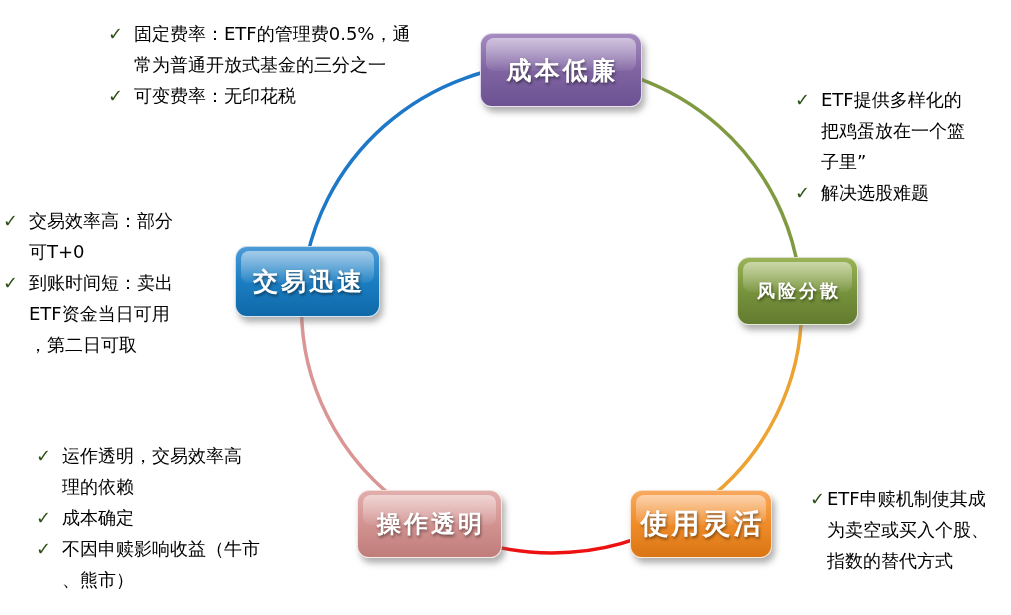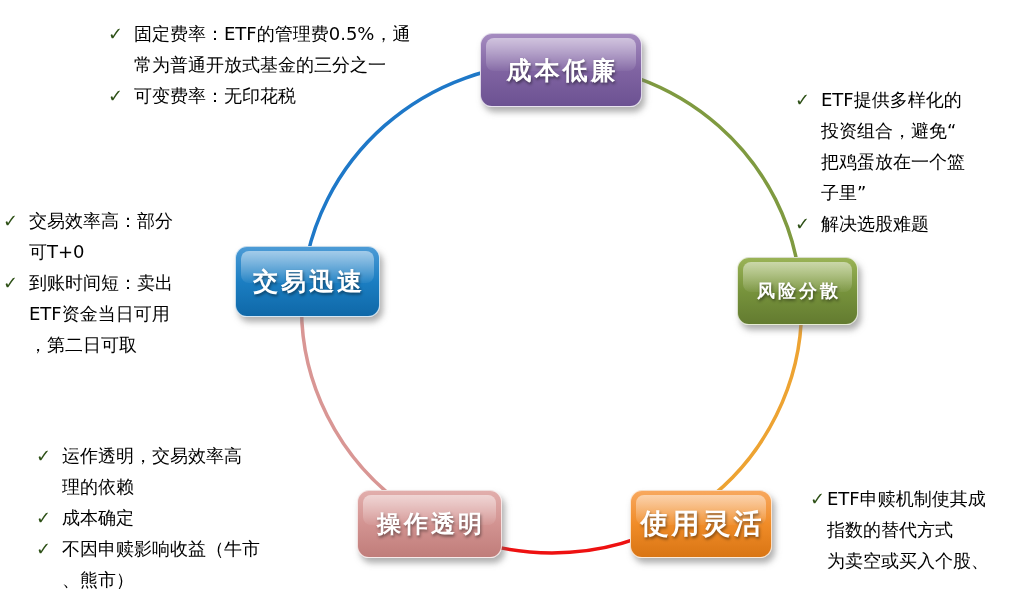--- a/index.html
+++ b/index.html
@@ -117,23 +117,20 @@
       <span class="txt">可变费率：无印花税</span>
     </div>
   </div>
 
   <div class="note-block nb-risk">
     <div class="line">
       <span class="chk">✓</span>
       <span class="txt">ETF提供多样化的</span>
     </div>
     <div class="line cont">
-      <span class="txt">投资组合，避免“</span>
-    </div>
-    <div class="line cont">
       <span class="txt">把鸡蛋放在一个篮</span>
     </div>
     <div class="line cont">
       <span class="txt">子里”</span>
     </div>
     <div class="line">
       <span class="chk">✓</span>
       <span class="txt">解决选股难题</span>
     </div>
   </div>
@@ -178,24 +175,24 @@
       <span class="txt">、熊市）</span>
     </div>
   </div>
 
   <div class="note-block nb-flex">
     <div class="line">
       <span class="chk">✓</span>
       <span class="txt">ETF申赎机制使其成</span>
     </div>
     <div class="line cont">
+      <span class="txt">为卖空或买入个股、</span>
+    </div>
+    <div class="line cont">
       <span class="txt">指数的替代方式</span>
-    </div>
-    <div class="line cont">
-      <span class="txt">为卖空或买入个股、</span>
     </div>
   </div>
 
   <div class="node node-cost">
     <span>成本低廉</span>
   </div>
   <div class="node node-risk">
     <span>风险分散</span>
   </div>
   <div class="node node-flexible">

